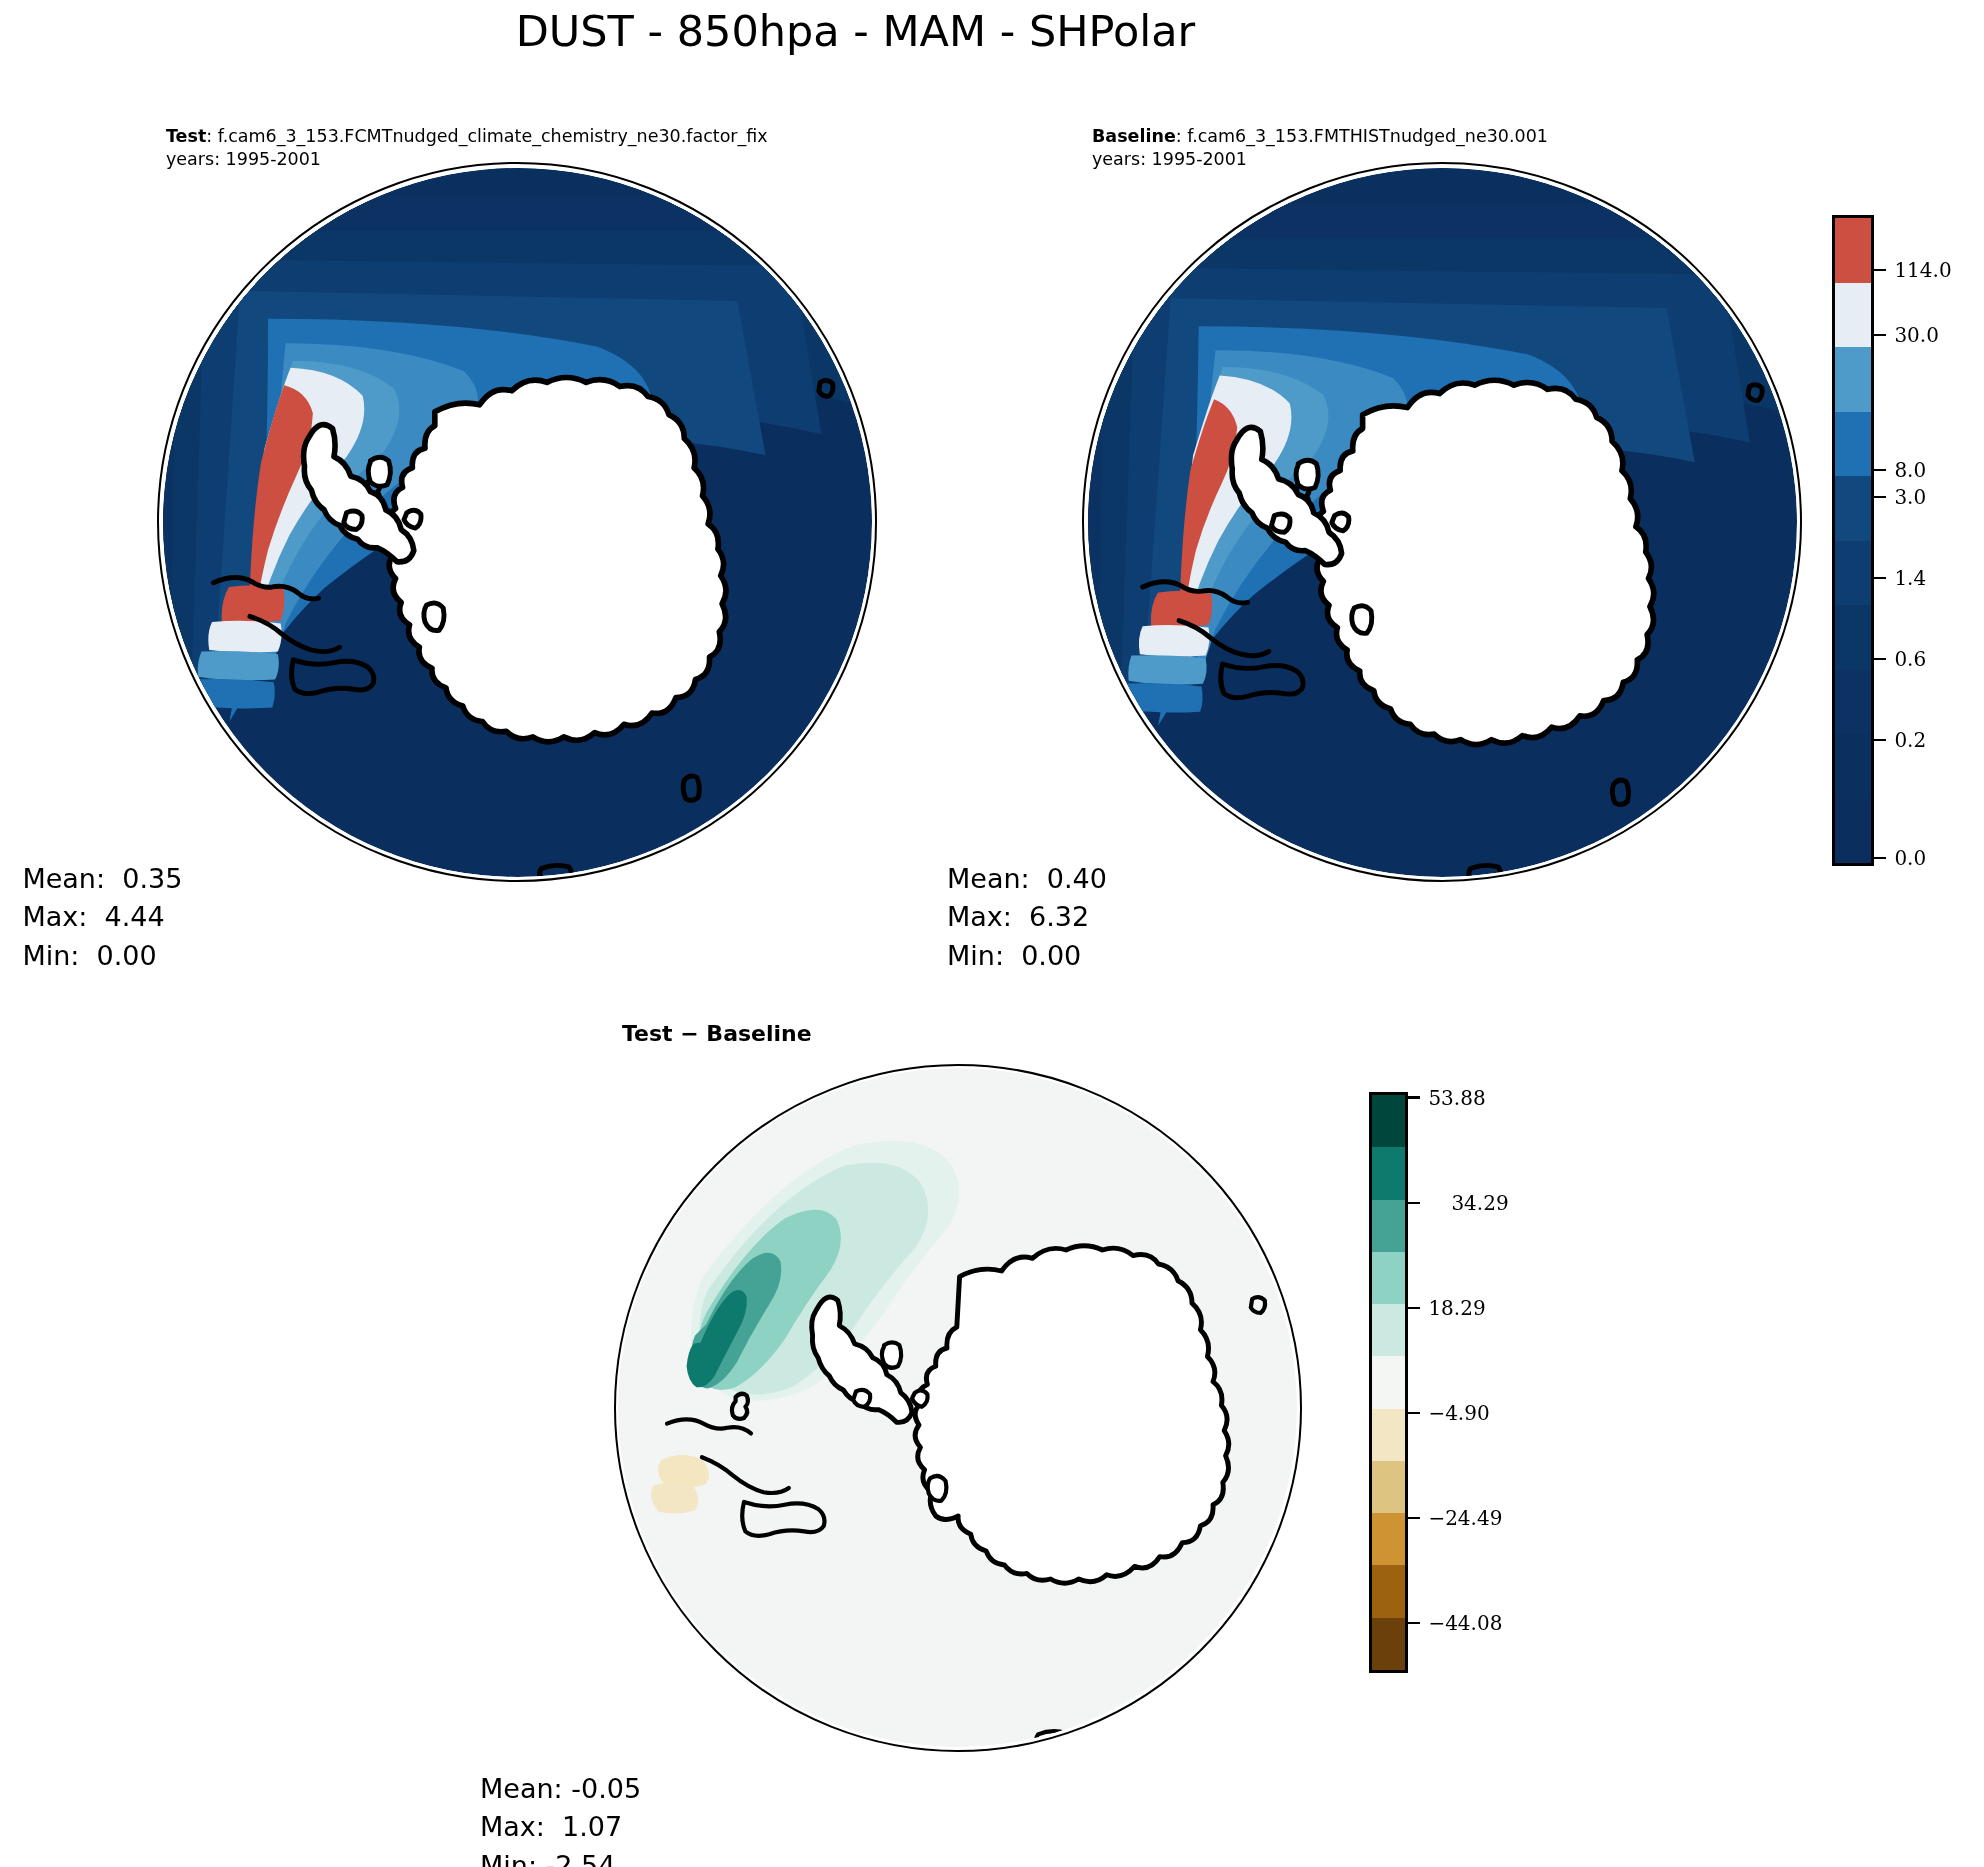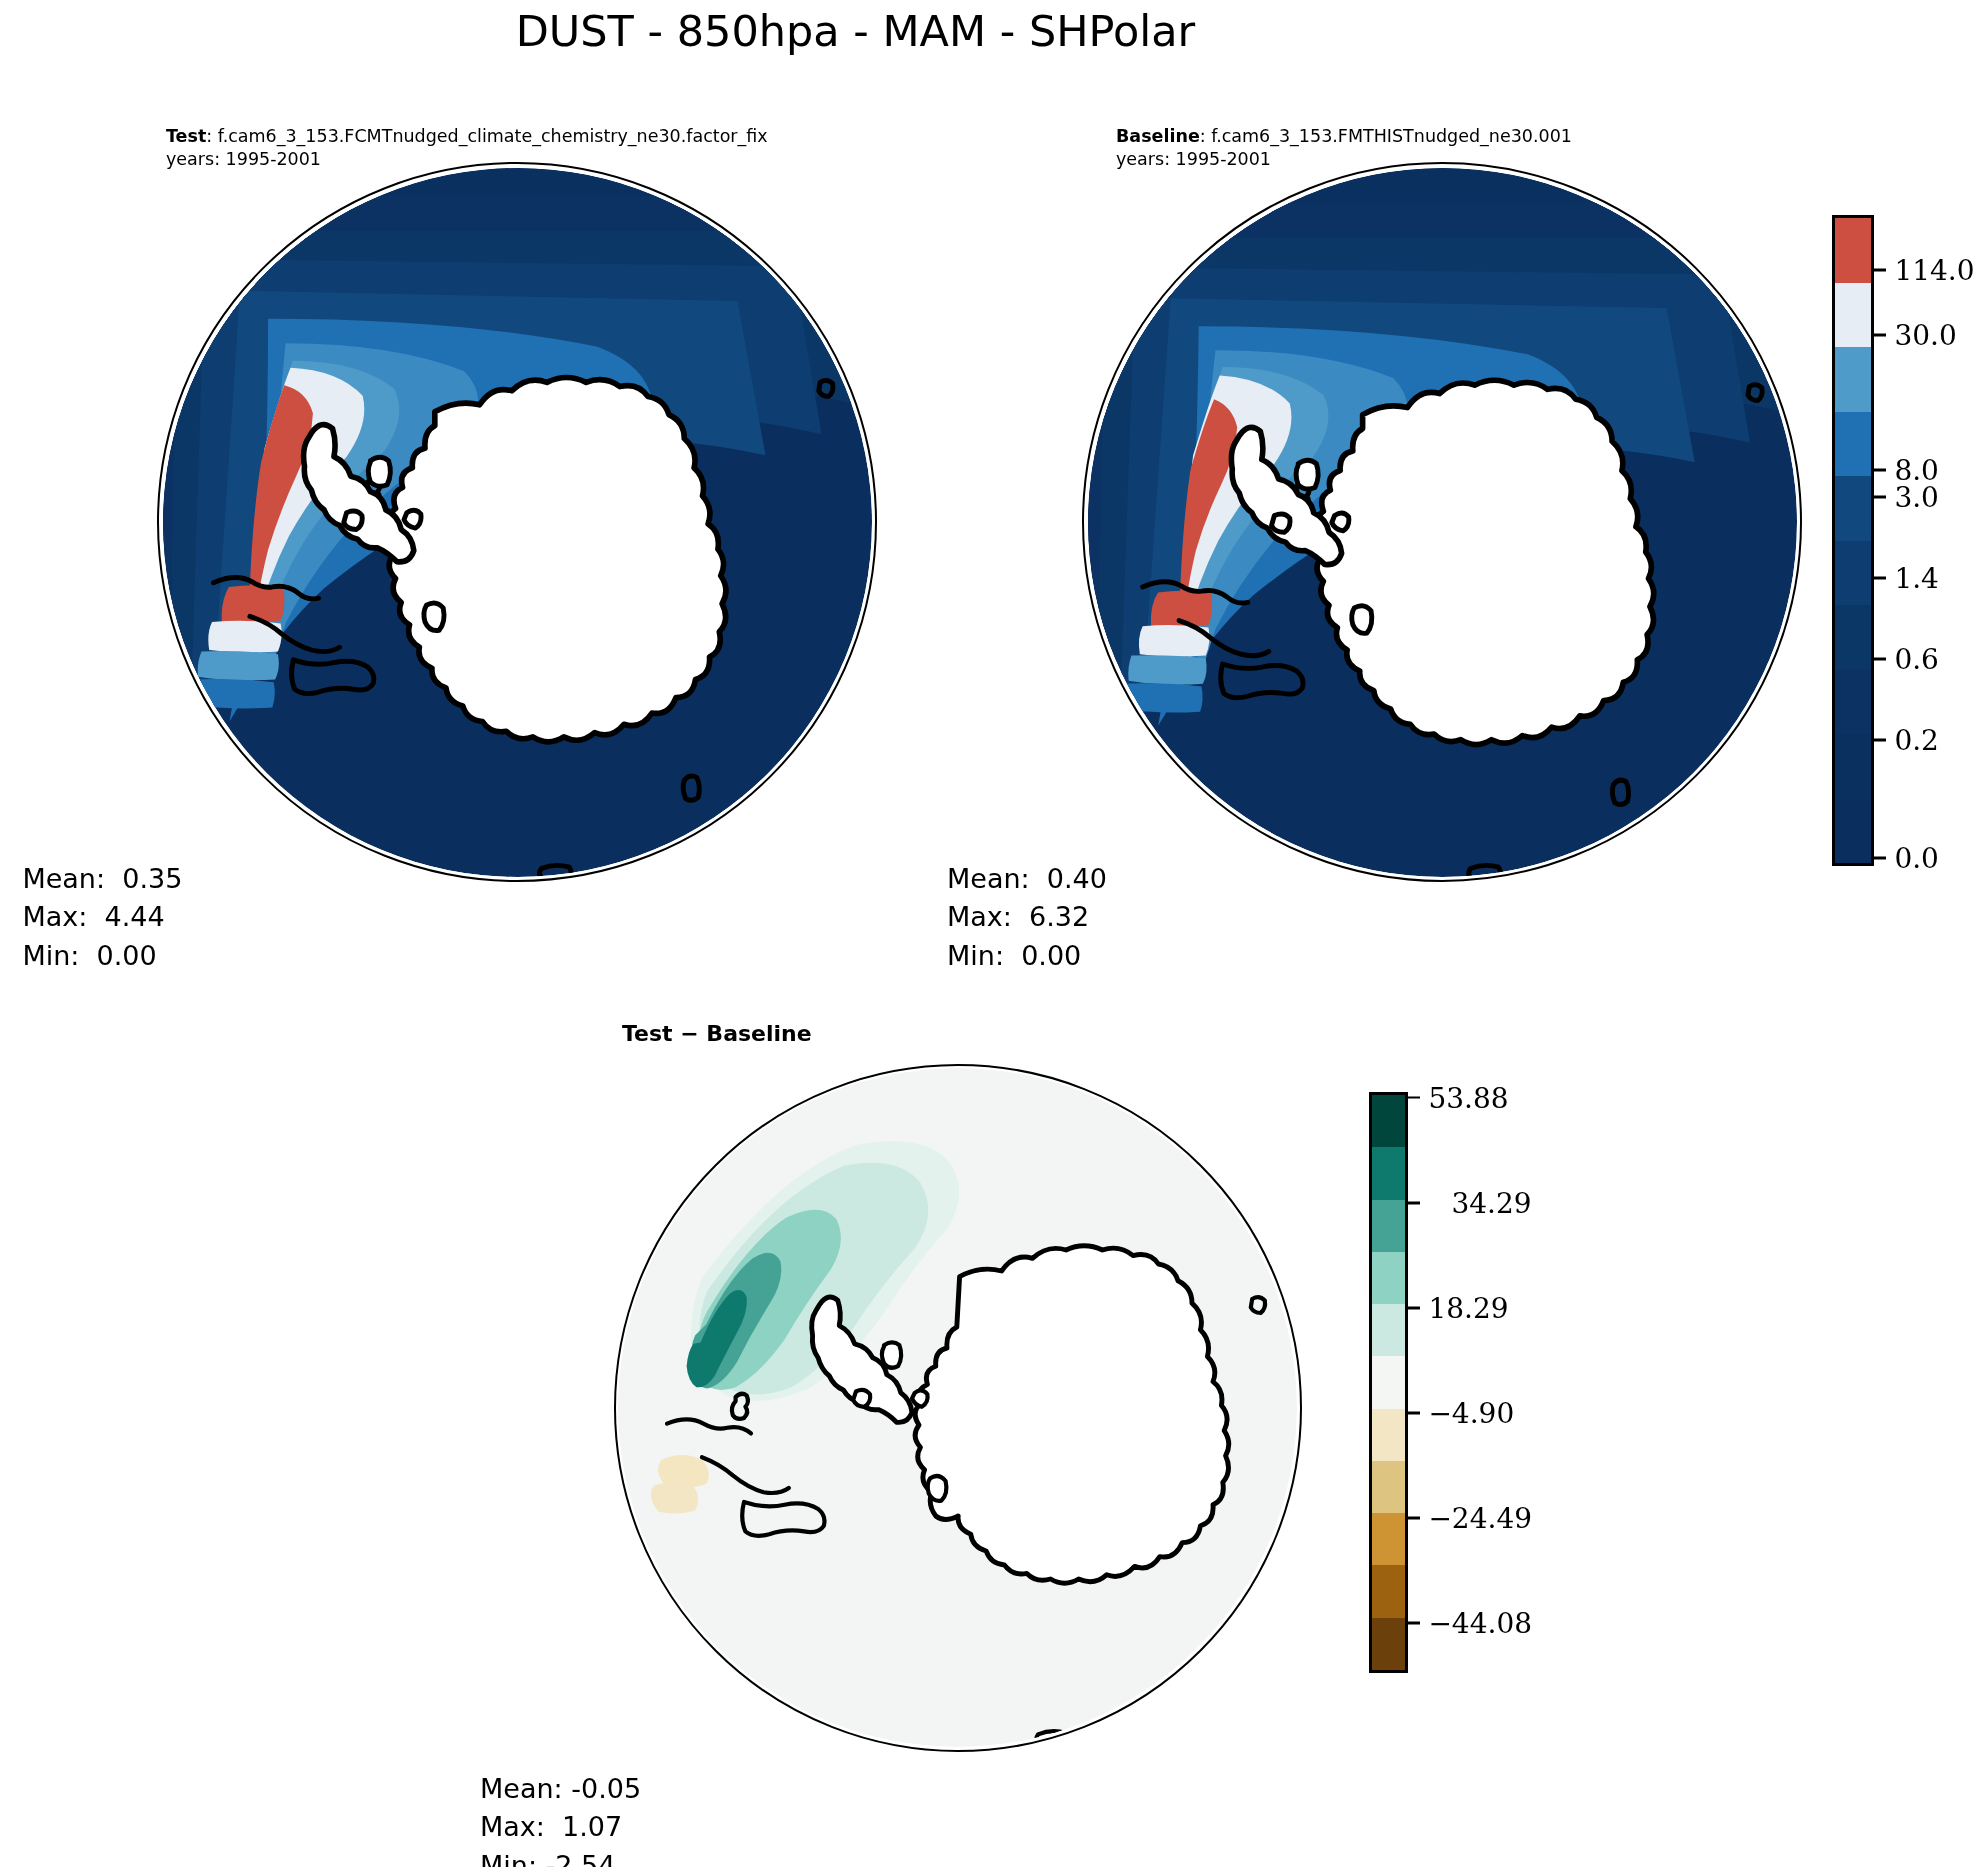--- a/index.html
+++ b/index.html
@@ -39,21 +39,21 @@
     font-family: "DejaVu Sans", sans-serif;
   }
   .panel-header .hdr-key {
     font-weight: bold;
   }
   .panel-header .hdr-years {
     display: block;
   }
 
   #test-header   { left: 166px;  top: 125px; }
-  #base-header   { left: 1092px; top: 125px; margin-left: 24px; }
+  #base-header   { left: 1092px; top: 125px; }
 
   #diff-header {
     position: absolute;
     left: 622px;
     top: 1021px;
     font-size: 22px;
     font-weight: bold;
     white-space: nowrap;
     font-family: "DejaVu Sans", sans-serif;
   }
@@ -110,21 +110,21 @@
     align-items: center;
     white-space: nowrap;
   }
   .cbar-tick .tick-line {
     width: 12px;
     height: 2.8px;
     background: #000000;
     margin-right: 8.4px;
   }
   .cbar-tick .tick-label {
-    font-size: 28px;
+    font-size: 20px;
     font-family: "DejaVu Serif", serif;
     color: #000000;
   }
 </style>
 </head>
 <body>
 
 <div id="figure-title">DUST - 850hpa - MAM - SHPolar</div>
 
 <div id="test-header" class="panel-header">

